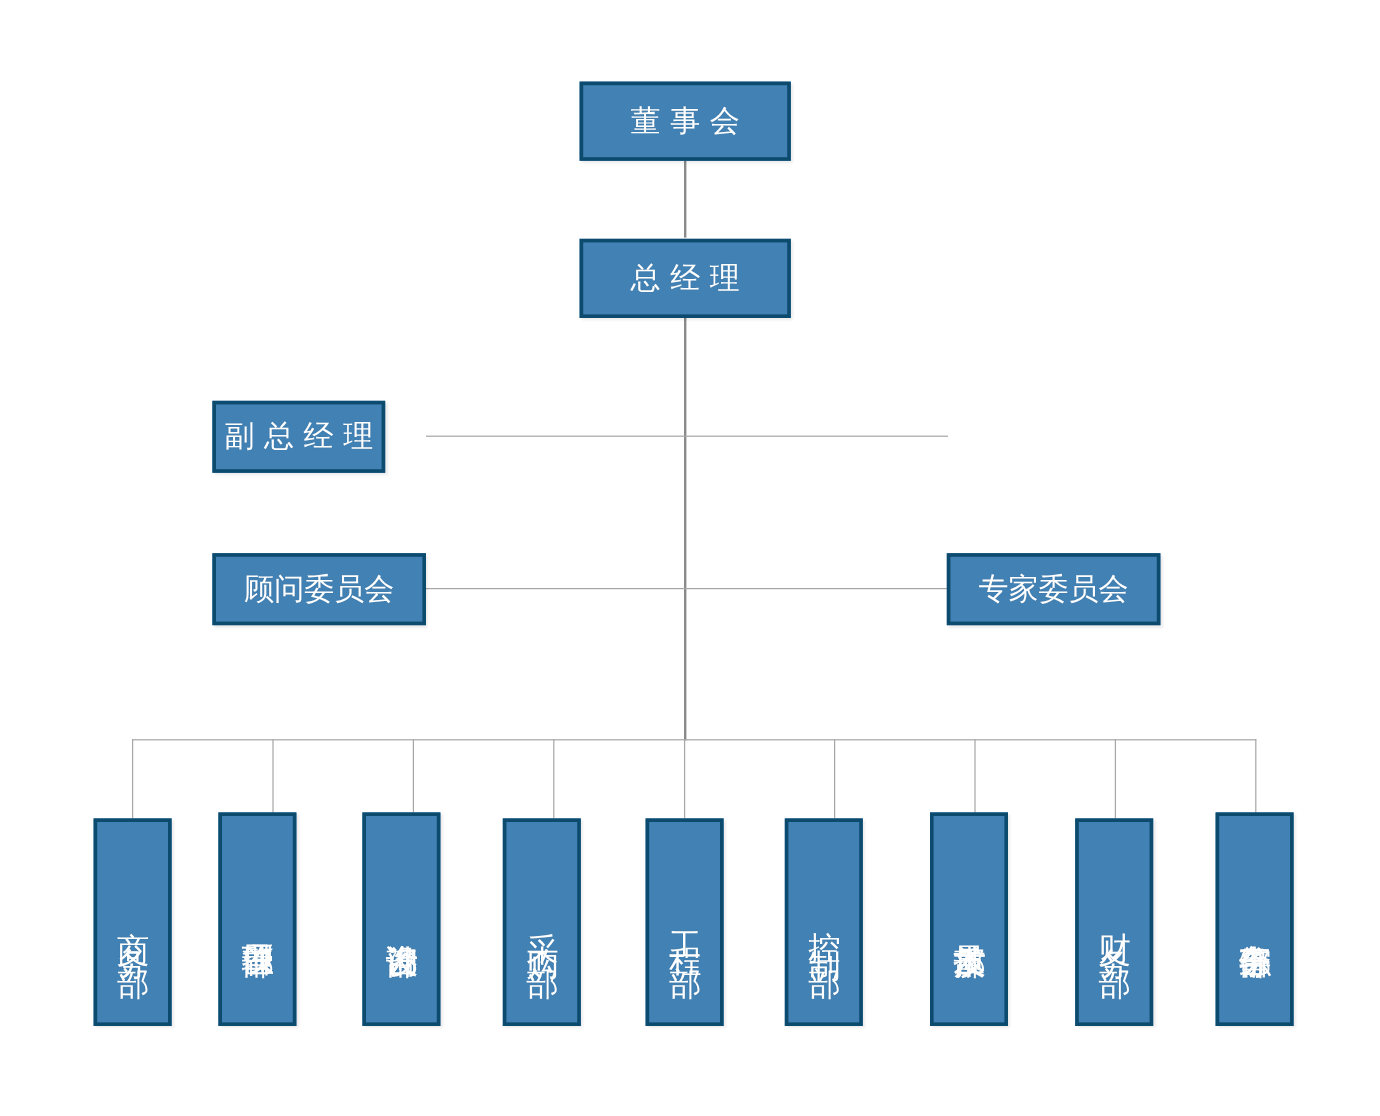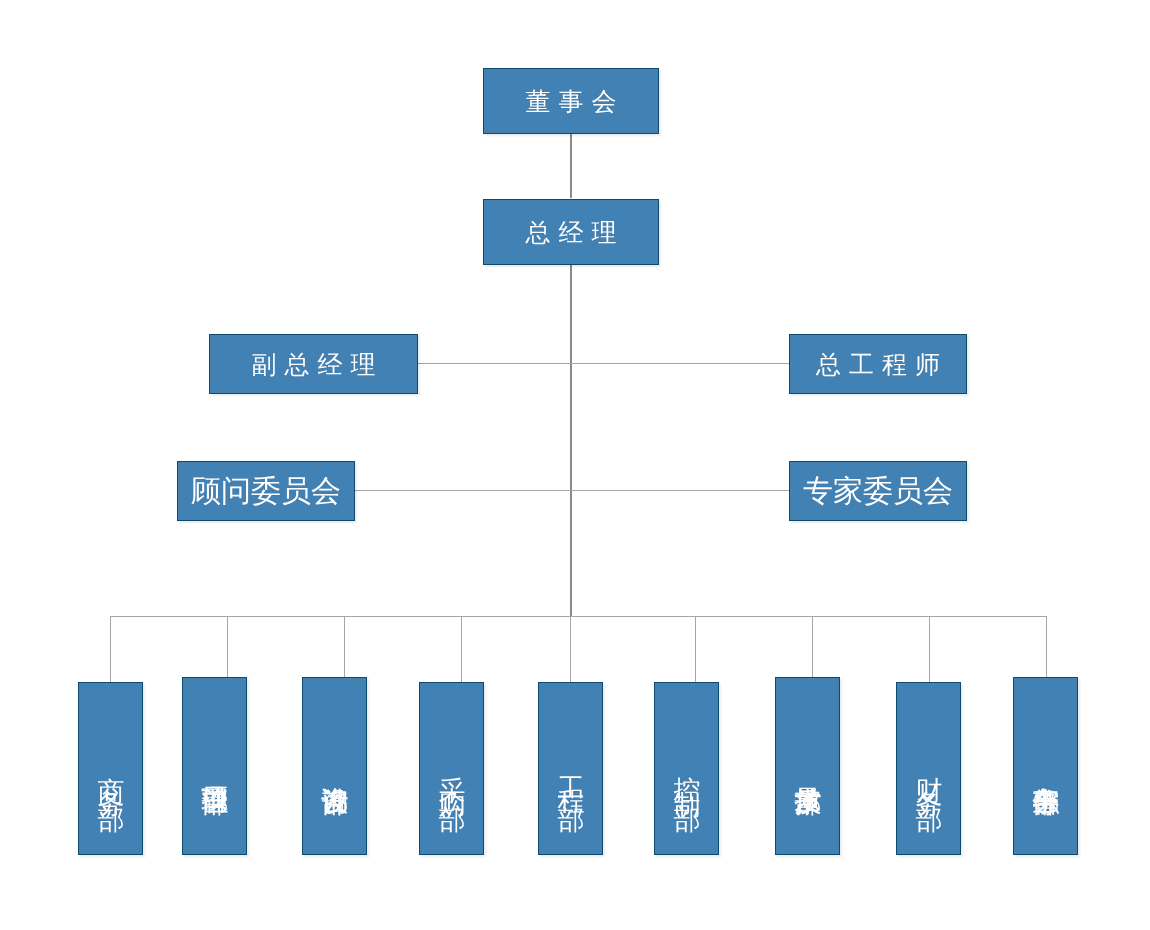--- a/index.html
+++ b/index.html
@@ -28,21 +28,21 @@
   .conn.v { width: 2px; }
   .conn.h { height: 2px; }
   .conn.thin { background: #a6a6a6; }
   .conn.thin.v { width: 1px; }
   .conn.thin.h { height: 1px; }
 
   
   .node {
     position: absolute;
     background: #4281B4;
-    border: 1px solid #0c4a6e;
+    border: 3px solid #0c4a6e;
     box-shadow: 2px 2px 2px rgba(0,0,0,0.08);
     color: #ffffff;
     display: flex;
     align-items: center;
     justify-content: center;
     text-align: center;
   }
   .node .label {
     color: #ffffff;
     font-weight: 400;
@@ -51,21 +51,21 @@
     text-shadow: 0 0 1px rgba(0,0,0,0.12);
   }
 
   
   .node.h-node .label {
     font-size: 25px;
     letter-spacing: 8px;
     text-indent: 8px;
   }
   .node.h-node.tight .label {
-    font-size: 30px;
+    font-size: 25px;
     letter-spacing: 0px;
     text-indent: 0px;
   }
 
   
   .node.v-node {
     align-items: center;
     justify-content: center;
   }
   .node.v-node .label {
@@ -105,27 +105,24 @@
   <div class="conn thin v" style="left:1046px; top:616px; height:66px;"></div>
 
   <div class="node h-node" style="left:483px; top:68px; width:176px; height:66px;">
     <span class="label">董事会</span>
   </div>
 
   <div class="node h-node" style="left:483px; top:199px; width:176px; height:66px;text-align:center;">
     <span class="label">总经理</span>
   </div>
 
-  <div class="node h-node" style="left:177px; top:334px; width:209px; height:60px;margin-left:32px;">
+  <div class="node h-node" style="left:177px; top:334px; width:144px; height:60px;">
     <span class="label">副总经理</span>
   </div>
 
-  <div class="node h-node" style="left:789px; top:334px; width:178px; height:60px;">
-    <span class="label">总工程师</span>
-  </div>
 
   <div class="node h-node tight" style="left:177px; top:461px; width:178px; height:60px;">
     <span class="label">顾问委员会</span>
   </div>
 
   <div class="node h-node tight" style="left:789px; top:461px; width:178px; height:60px;text-align:center;">
     <span class="label">专家委员会</span>
   </div>
 
   <div class="node v-node spaced" style="left:78px; top:682px; width:65px; height:173px;">

